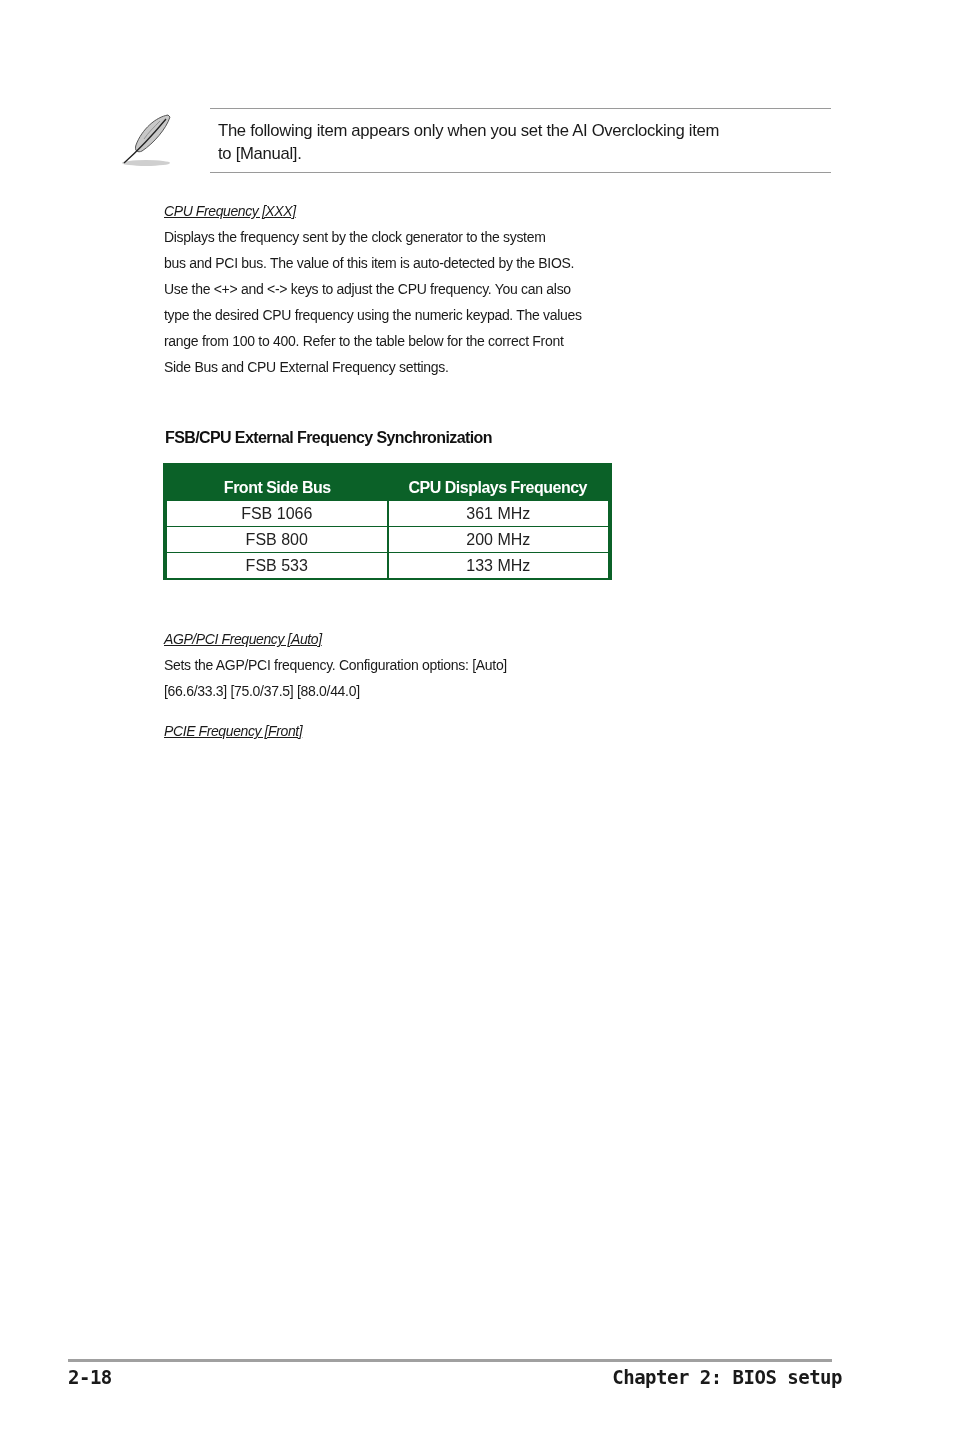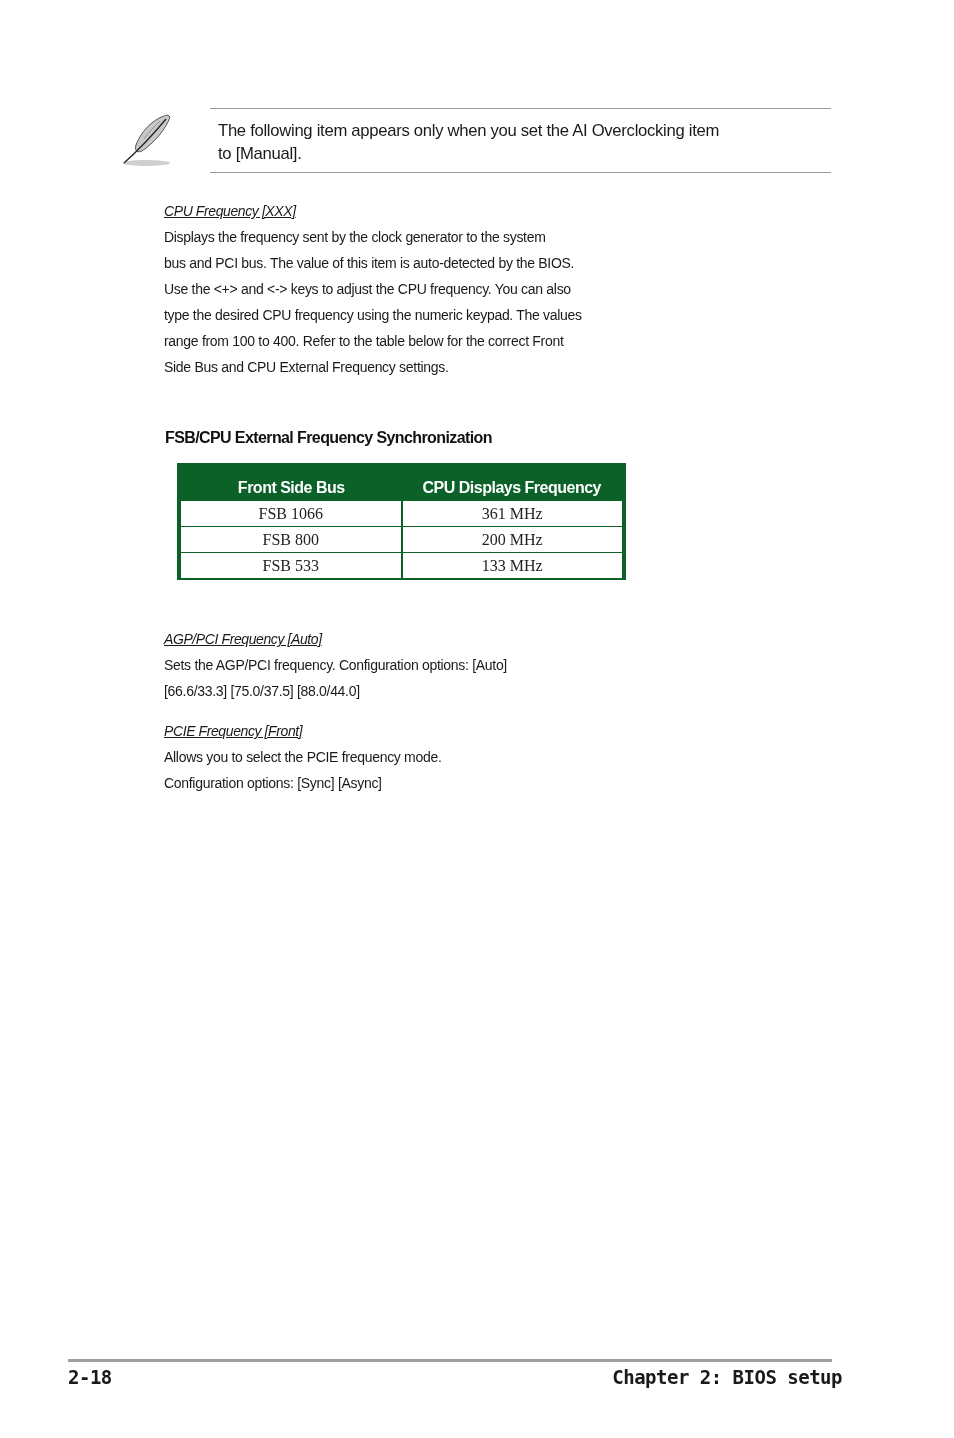--- a/index.html
+++ b/index.html
@@ -29,34 +29,34 @@
     .item-body {
       font-family: "Liberation Sans", sans-serif;
       font-size: 14px; line-height: 26px; letter-spacing: -0.3px;
     }
     .table-title {
       position: absolute; left: 165px; top: 429px;
       font-family: "Liberation Sans", sans-serif; font-weight: bold;
       font-size: 16px; letter-spacing: -0.6px; color: #111; text-align: right;
     }
     .freq-table {
-      position: absolute; left: 177px; top: 463px; width: 449px; height: 117px;
+      position: absolute; left: 163px; top: 463px; width: 449px; height: 117px;
       background: #0b6128; box-sizing: border-box; padding: 0 4px 12px 4px;
     }
     .freq-table table {
       width: 100%; border-collapse: collapse; table-layout: fixed;
     }
     .freq-table th {
       height: 34px; color: #ffffff; font-weight: bold;
       font-family: "Liberation Sans", sans-serif; font-size: 16px; letter-spacing: -0.5px;
       text-align: center; vertical-align: bottom; padding: 0 0 4px 0;
     }
     .freq-table td {
       background: #ffffff; height: 25px; text-align: center;
-      font-family: Liberation Serif, serif; font-size: 16px; color: #222;
+      font-family: Liberation Sans, sans-serif; font-size: 16px; color: #222;
       border-bottom: 1px solid #0b6128; padding: 0;
     }
     .freq-table td.c0 { border-right: 2px solid #0b6128; }
     .freq-table tr:last-child td { border-bottom: none; }
     .footer-rule {
       position: absolute; left: 68px; top: 1359px; width: 764px; height: 3px; background: #a0a0a0;
     }
     .footer-left, .footer-right {
       position: absolute; top: 1366px; font-family: "DejaVu Sans Mono", monospace;
       font-weight: bold; font-size: 19px; color: #1a1a1a; letter-spacing: -0.5px;
@@ -126,21 +126,17 @@
 <div class="section" style="top:626px;">
   <div class="item-title">AGP/PCI Frequency [Auto]</div>
   <div class="item-body">
     <div>Sets the AGP/PCI frequency. Configuration options: [Auto]</div>
     <div>[66.6/33.3] [75.0/37.5] [88.0/44.0]</div>
   </div>
 </div>
 
 <div class="section" style="top:718px;">
   <div class="item-title">PCIE Frequency [Front]</div>
-  <div class="item-body">
-    <div>Allows you to select the PCIE frequency mode.</div>
-    <div>Configuration options: [Sync] [Async]</div>
-  </div>
 </div>
 
 <div class="footer-rule"></div>
 <div class="footer-left">2-18</div>
 <div class="footer-right">Chapter 2: BIOS setup</div>
 
 </body></html>

